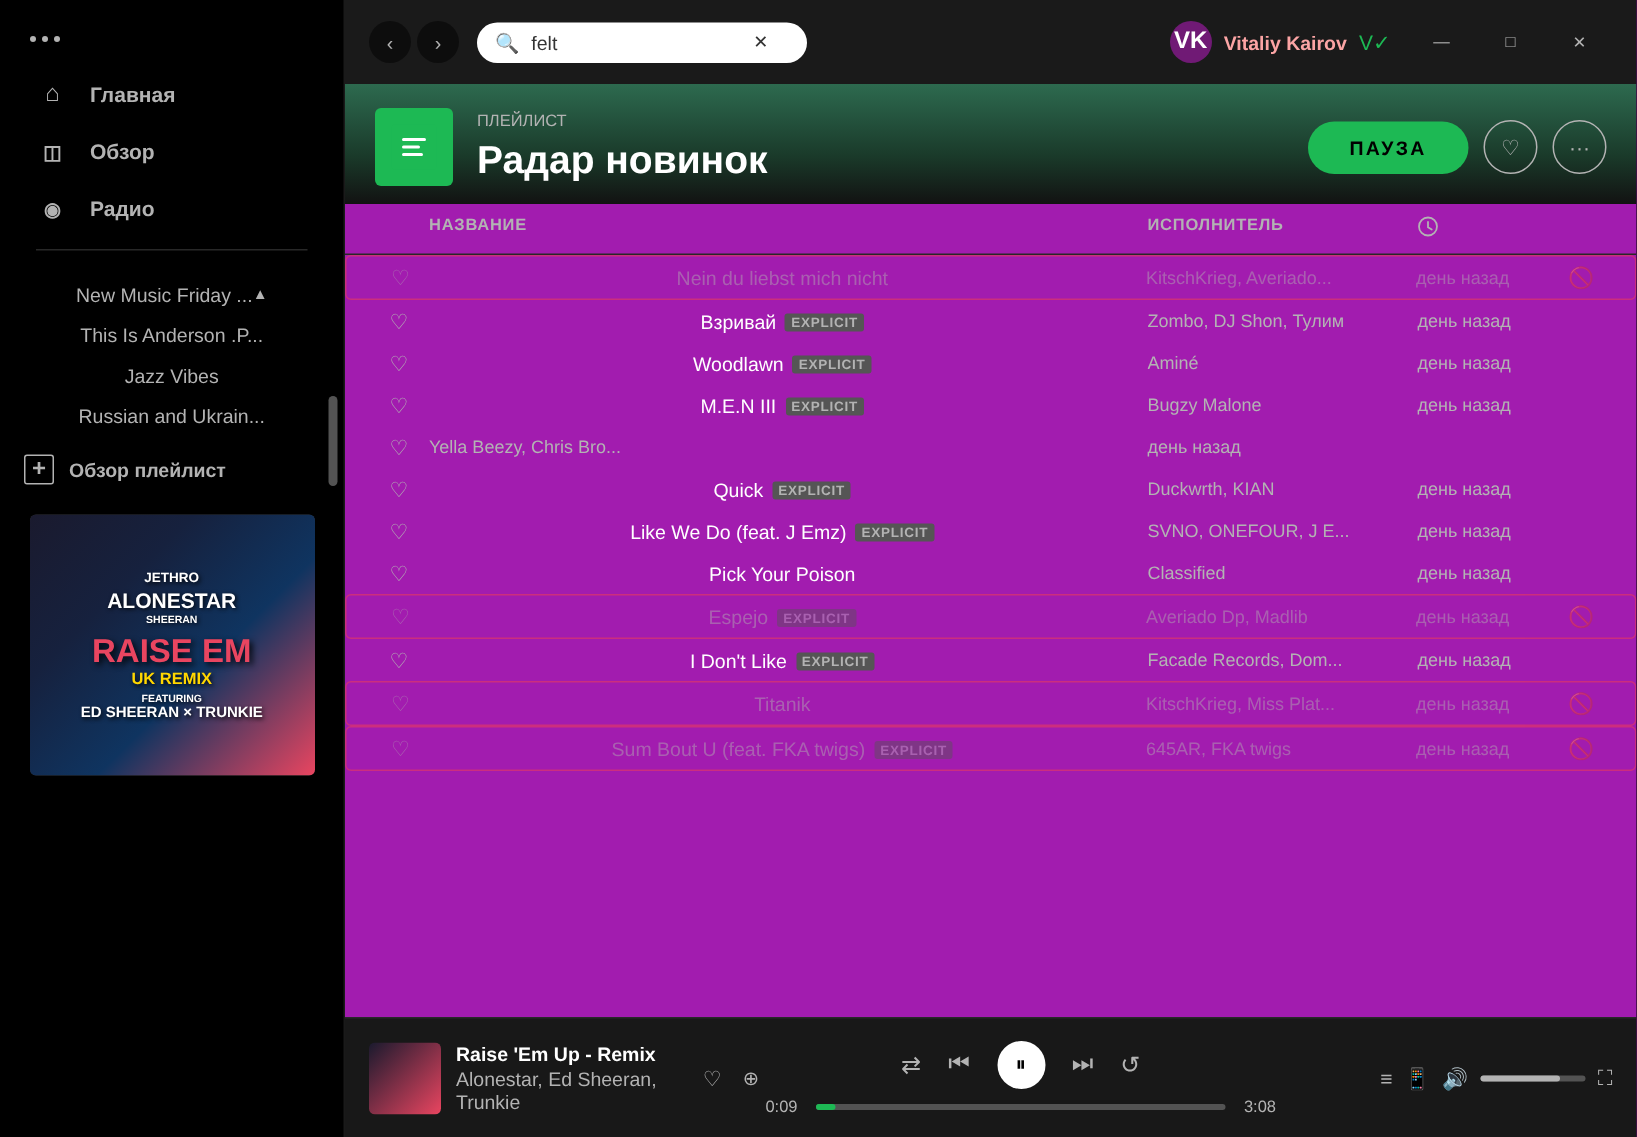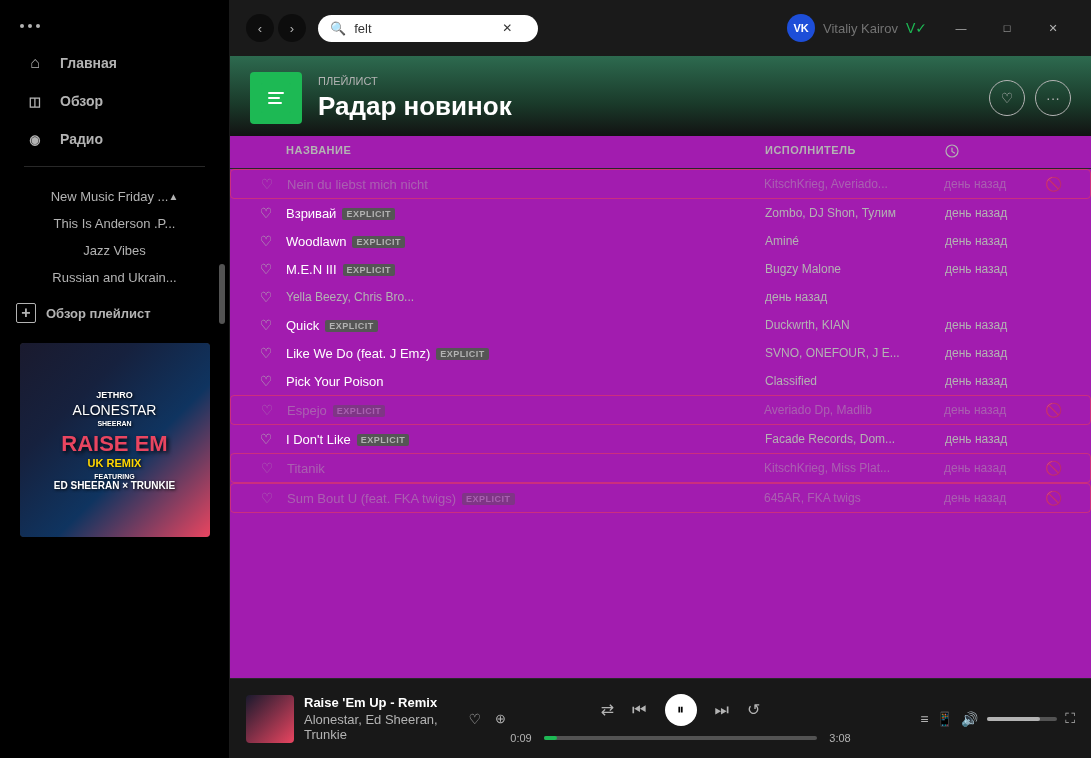--- a/index.html
+++ b/index.html
@@ -107,21 +107,21 @@
       width: 20px; height: 20px;
       border: 1.5px solid #b3b3b3;
       border-radius: 2px;
       display: flex; align-items: center; justify-content: center;
       font-size: 16px;
       line-height: 1;
     }
 
     .album-art-preview {
       width: 190px;
-      height: 194px;
+      height: 174px;
       margin: 12px auto;
       background: #333;
       border-radius: 4px;
       overflow: hidden;
       display: flex;
       align-items: center;
       justify-content: center;
       position: relative;
     }
     .album-art-bg {
@@ -206,29 +206,29 @@
 
     .user-profile {
       display: flex;
       align-items: center;
       gap: 8px;
       cursor: pointer;
     }
     .user-avatar {
       width: 28px; height: 28px;
       border-radius: 50%;
-      background: #1d4ed8;
+      background: #701a75;
       display: flex; align-items: center; justify-content: center;
-      font-size: 11px;
+      font-size: 16px;
       font-weight: bold;
     }
     .user-name {
       font-size: 13px;
-      font-weight: 400;
-      color: #737373;
+      font-weight: 700;
+      color: #fca5a5;
     }
     .verified-badge {
       color: #1db954;
       font-size: 14px;
     }
 
     .window-controls {
       display: flex;
       align-items: center;
       gap: 2px;
@@ -340,21 +340,21 @@
       border-radius: 2px;
       margin-left: 6px;
       letter-spacing: 0.5px;
       vertical-align: middle;
     }
 
     .track-artist { color: #b3b3b3; font-size: 12px; white-space: nowrap; overflow: hidden; text-overflow: ellipsis; padding-right: 8px; }
     .track-time { color: #b3b3b3; font-size: 12px; }
     .ban-icon { color: #b3b3b3; font-size: 14px; text-align: center; }
 
-    .track-title-cell { display: flex; flex-direction: column; gap: 2px; overflow: hidden; }
+    .track-title-cell { display: flex; flex-direction: column; gap: 2px; overflow: hidden; align-items: center; }
 
     
     .player-bar {
       background: #181818;
       border-top: 1px solid #282828;
       height: 80px;
       display: flex;
       align-items: center;
       padding: 0 16px;
       flex-shrink: 0;
@@ -518,21 +518,21 @@
 
       <div class="new-playlist">
         <div class="plus-icon">+</div>
         <span>Обзор плейлист</span>
       </div>
 
       <div class="album-art-preview">
         <div class="album-art-bg">
           <div style="font-size:8px;font-weight:bold;color:#fff;text-align:center;padding:4px;text-shadow:1px 1px 3px rgba(0,0,0,0.9);">
             <div style="font-size:9px;margin-bottom:2px;">JETHRO</div>
-            <div style="font-size:14px;font-weight:400;margin-bottom:2px;">ALONESTAR</div>
+            <div style="font-size:14px;font-weight:700;margin-bottom:2px;">ALONESTAR</div>
             <div style="font-size:7px;margin-bottom:4px;">SHEERAN</div>
             <div style="font-size:22px;font-weight:900;color:#e94560;text-shadow:2px 2px 4px rgba(0,0,0,0.9);">RAISE EM</div>
             <div style="font-size:11px;font-weight:700;color:#ffd700;margin-bottom:4px;">UK REMIX</div>
             <div style="font-size:7px;">FEATURING</div>
             <div style="font-size:10px;font-weight:bold;">ED SHEERAN × TRUNKIE</div>
           </div>
         </div>
       </div>
     </div>
   </div>
@@ -570,20 +570,21 @@
         <svg width="30" height="30" viewBox="0 0 30 30">
             <rect width="30" height="30" fill="#1db954" rx="2"></rect>
             <path d="M8 10h14M8 15h10M8 20h12" stroke="#fff" stroke-width="2" stroke-linecap="round"></path>
           </svg>
       </div>
       <div>
         <div style="font-size:11px;color:#b3b3b3;margin-bottom:4px;">ПЛЕЙЛИСТ</div>
         <div class="playlist-title">Радар новинок</div>
       </div>
       <div class="playlist-controls">
+        <button class="play-btn">ПАУЗА</button>
         <button class="icon-btn">♡</button>
         <button class="icon-btn">···</button>
       </div>
     </div>
 
     <div class="track-list-container">
       <div class="track-list-header">
         <span></span>
         <span>НАЗВАНИЕ</span>
         <span>ИСПОЛНИТЕЛЬ</span>

